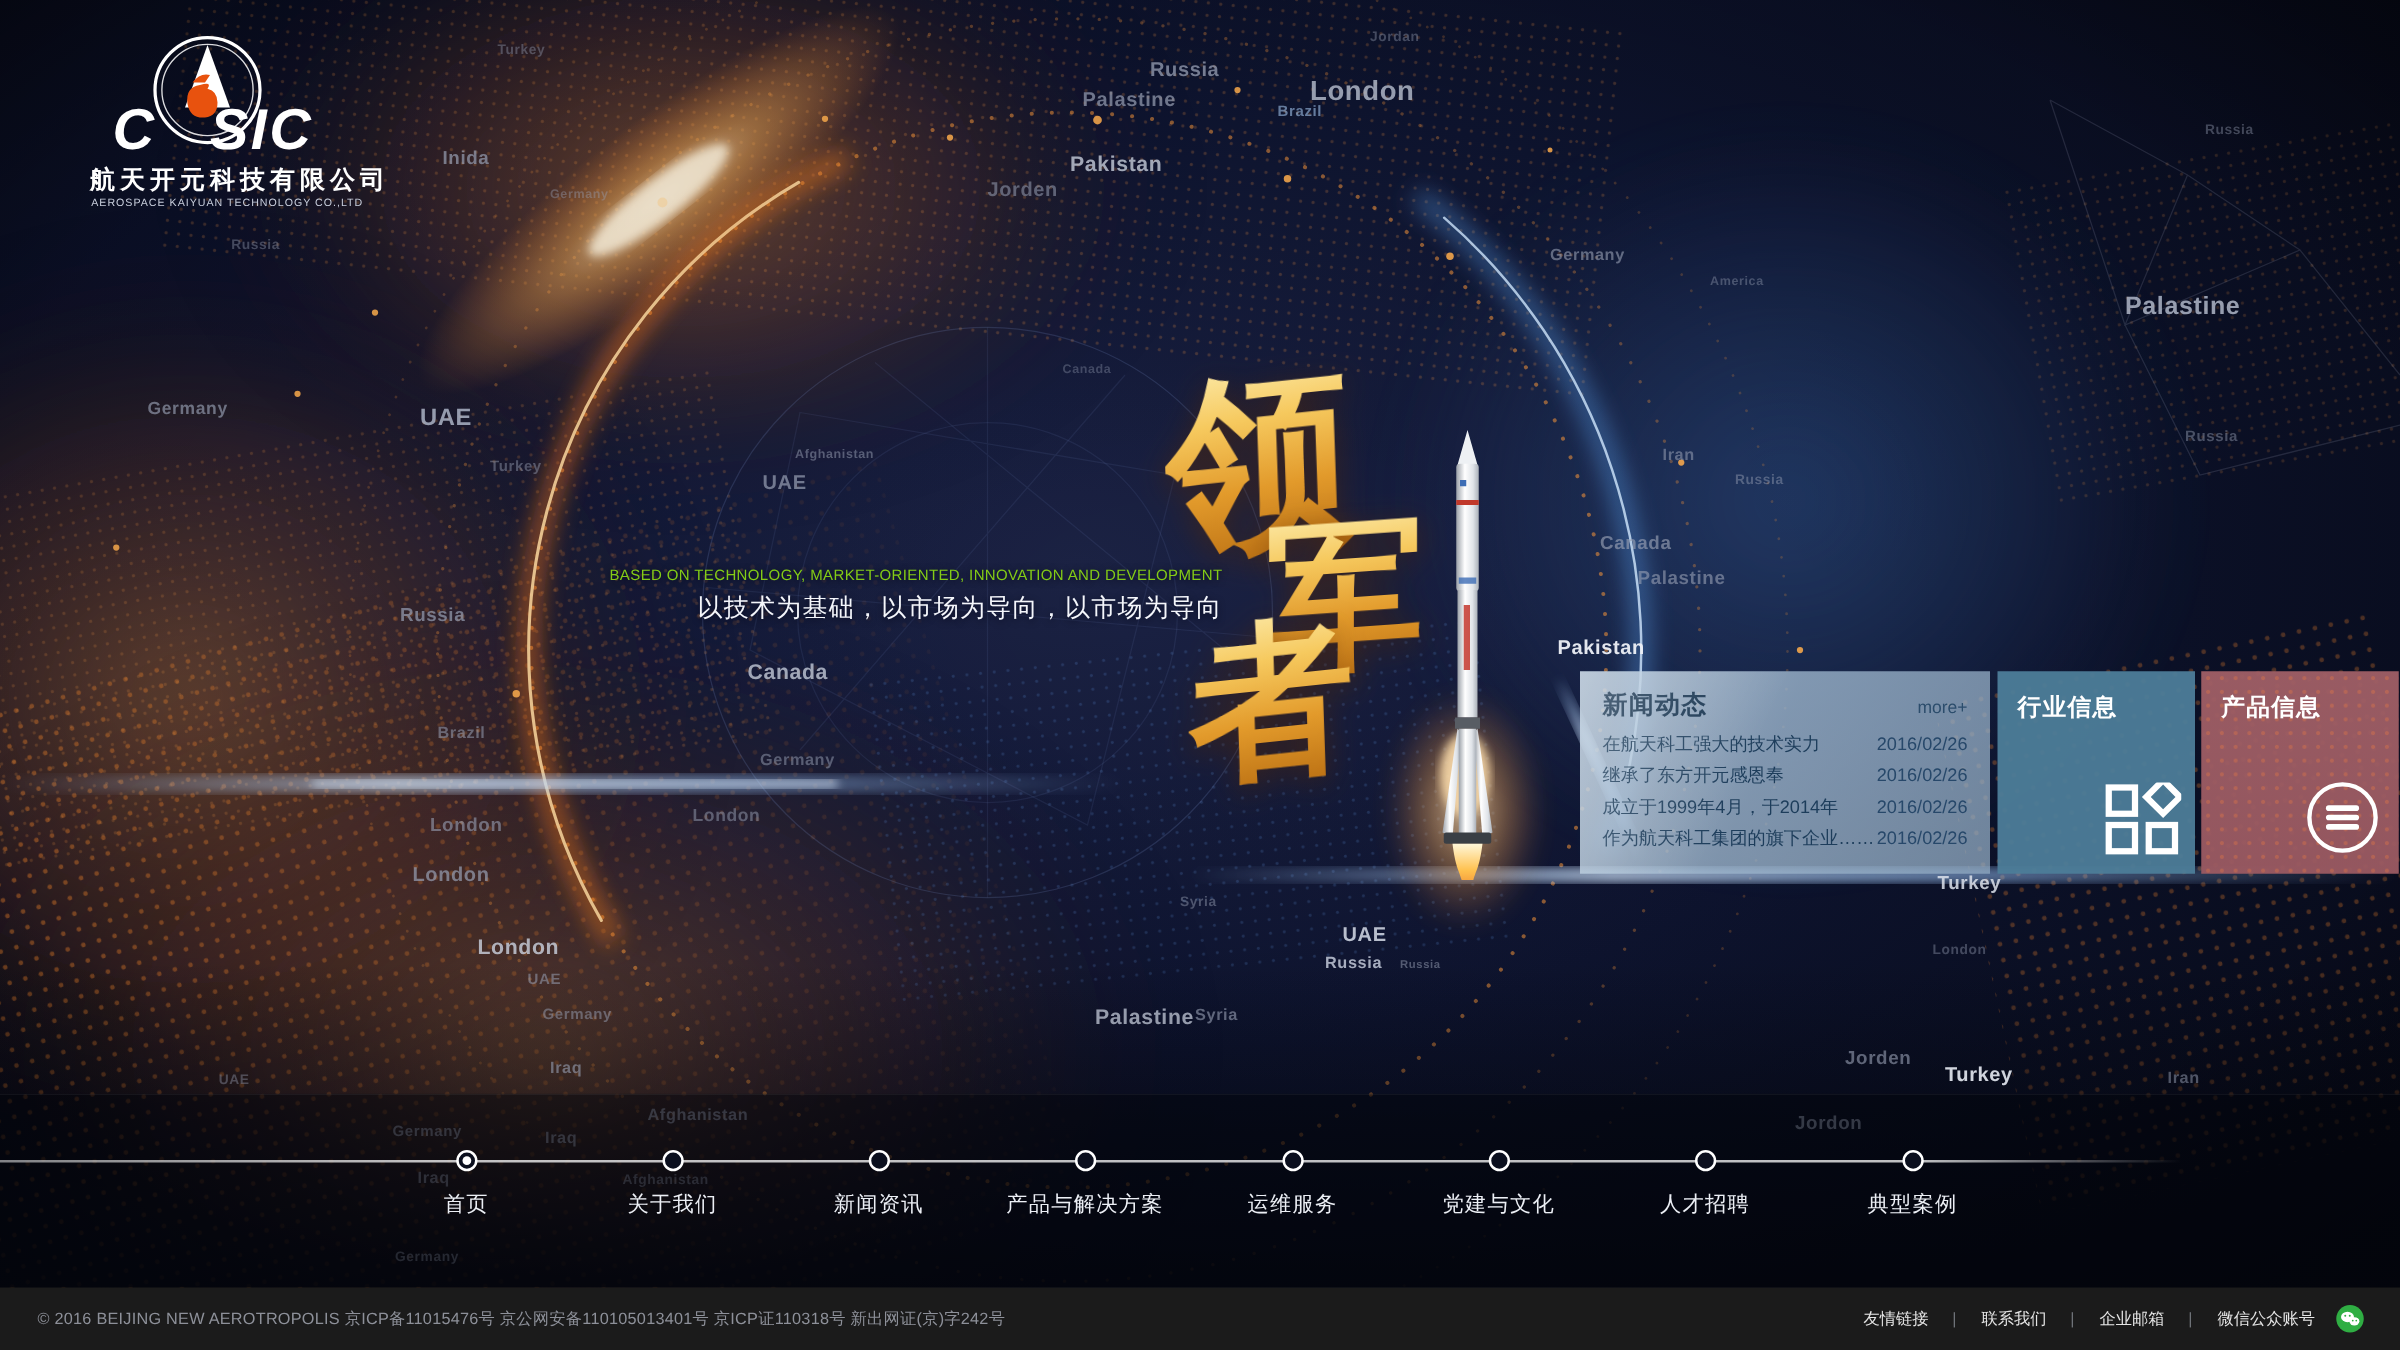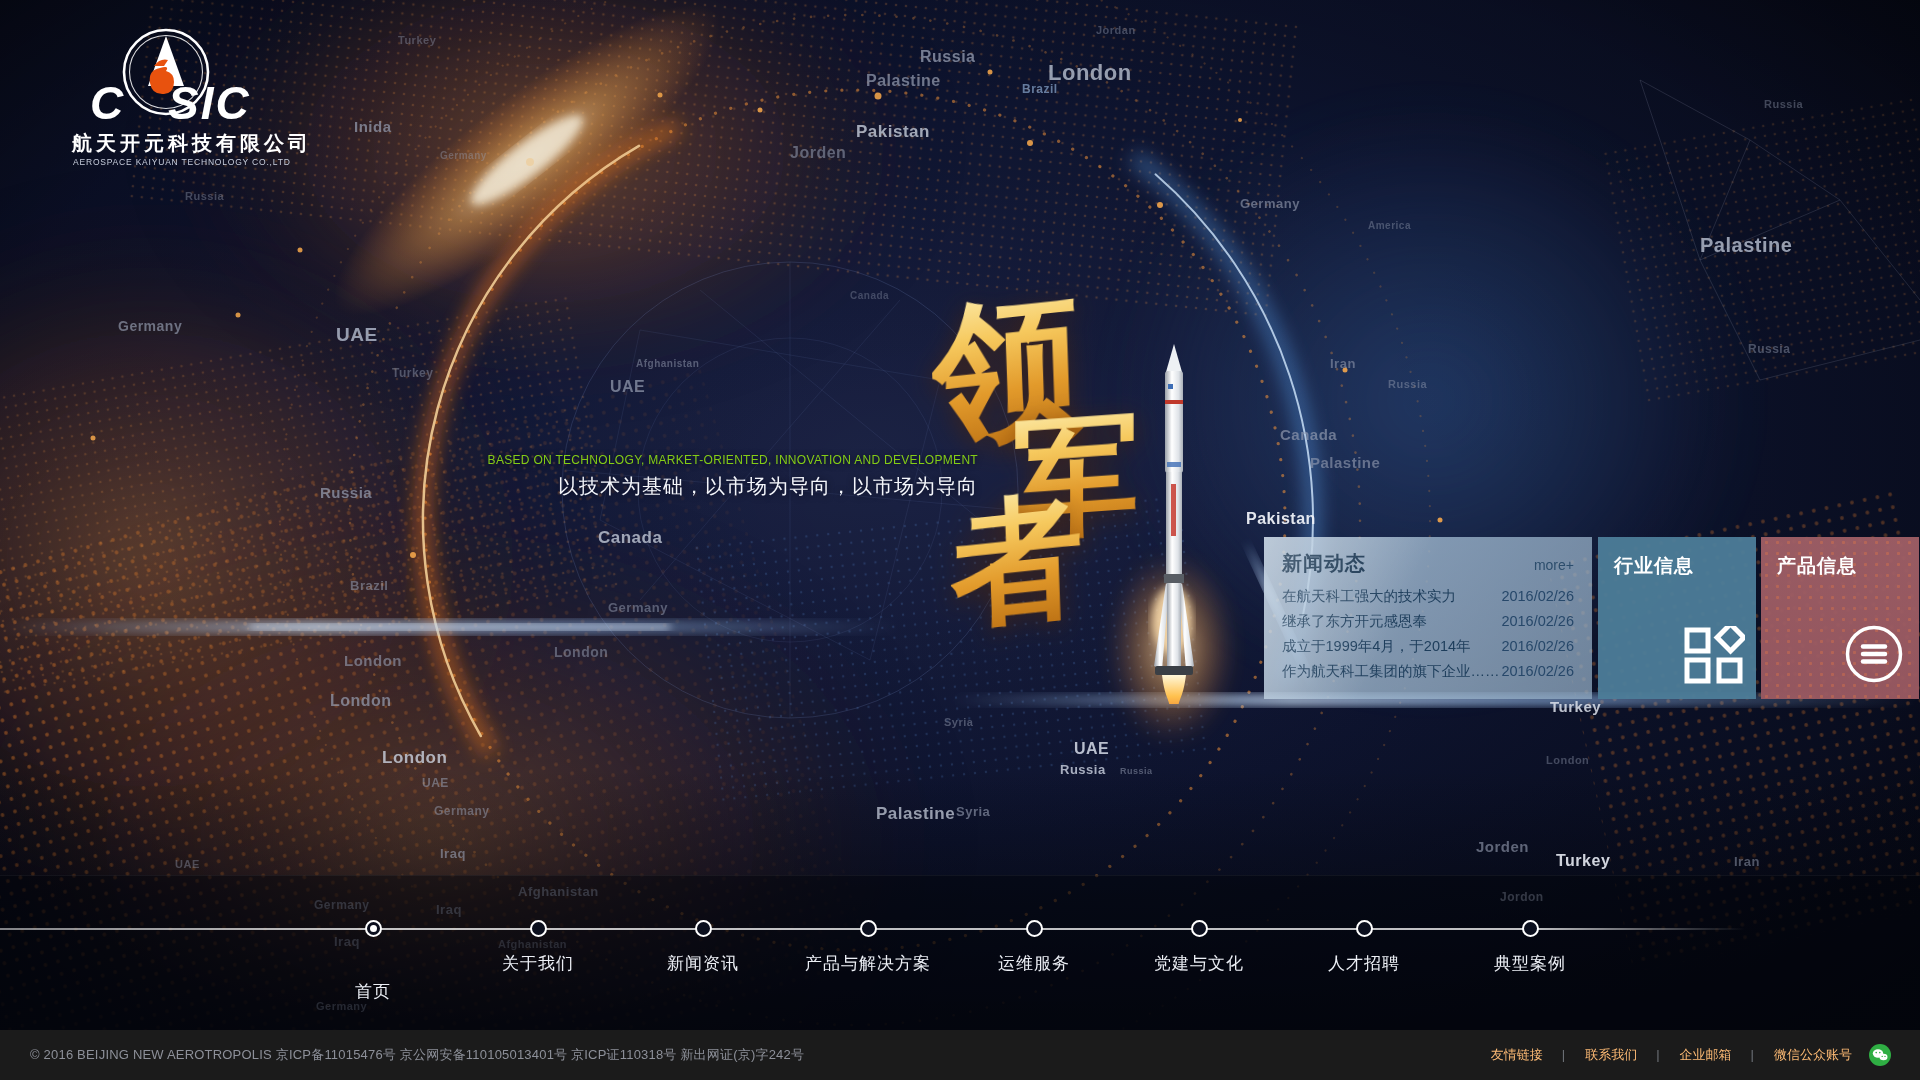--- a/index.html
+++ b/index.html
@@ -63,21 +63,21 @@
   .nav-line{position:absolute;left:0;top:52px;height:2px;width:1745px;
     background:linear-gradient(90deg,rgba(255,255,255,.5),rgba(255,255,255,.75) 20%,rgba(255,255,255,.75) 88%,rgba(255,255,255,0));}
   .nav-item{position:absolute;top:44px;transform:translateX(-50%);display:flex;flex-direction:column;align-items:center;cursor:pointer;}
   .nav-dot{width:17px;height:17px;border:2px solid #fff;border-radius:50%;background:#0b0f1e;position:relative;}
   .nav-item.active .nav-dot::after{content:"";position:absolute;left:3px;top:3px;width:7px;height:7px;border-radius:50%;background:#fff;}
   .nav-label{margin-top:15px;font-size:17px;color:#eceff5;letter-spacing:1px;white-space:nowrap;}
 
   
   .footer{position:absolute;left:0;top:1030px;width:1920px;height:50px;background:#1b1b1b;z-index:9;}
   .footer-copy{position:absolute;left:30px;top:16px;font-size:13px;color:#8d9099;letter-spacing:.2px;}
-  .footer-links{position:absolute;right:58px;top:16px;font-size:13px;color:#fdba74;display:flex;align-items:flex-end;}
+  .footer-links{position:absolute;right:58px;top:16px;font-size:13px;color:#e5e5e5;display:flex;align-items:flex-end;}
   .footer-link{cursor:pointer;padding:0 10px;}
   .footer-link:not(:last-child)::after{content:"|";color:#6e7278;margin-left:19px;}
   .wechat{position:absolute;right:28px;top:13px;cursor:pointer;}
 </style>
 </head>
 <body>
 
 <div class="stage">
 
   <svg class="bg-svg" width="1920" height="1080" viewBox="0 0 1920 1080">
@@ -331,21 +331,21 @@
       <span class="map-label" style="left: 436px; top: 902px; font-size: 13px; opacity: 0.5;">Iraq</span>
 
       <span class="map-label" style="left: 314px; top: 898px; font-size: 12px; opacity: 0.5;">Germany</span>
 
       <span class="map-label" style="left: 334px; top: 934px; font-size: 13px; opacity: 0.45;">Iraq</span>
 
       <span class="map-label" style="left: 498px; top: 938px; font-size: 11px; opacity: 0.4;">Afghanistan</span>
 
       <span class="map-label" style="left: 316px; top: 1000px; font-size: 11px; opacity: 0.4;">Germany</span>
 
-      <span class="map-label" style="left: 1500px; top: 890px; font-size: 12px; opacity: 0.6;">Jordon</span>
+      <span class="map-label" style="left: 1436px; top: 890px; font-size: 15px; opacity: 0.6;">Jordon</span>
 
       <span class="map-label" style="left: 1476px; top: 838px; font-size: 15px; opacity: 0.6;">Jorden</span>
 
       <span class="map-label" style="left: 1556px; top: 852px; font-size: 16px; opacity: 0.9; color: rgb(230, 234, 242);">Turkey</span>
 
       <span class="map-label" style="left: 1734px; top: 854px; font-size: 13px; opacity: 0.5;">Iran</span>
 
       <span class="map-label" style="left: 1550px; top: 698px; font-size: 15px; opacity: 0.85; color: rgb(221, 226, 236);">Turkey</span>
 
       <span class="map-label" style="left: 1546px; top: 754px; font-size: 11px; opacity: 0.4;">London</span>
@@ -441,21 +441,21 @@
           <line x1="19" y1="37.5" x2="41" y2="37.5"></line>
         </g>
       </svg>
     </div>
   </div>
 
   <nav class="nav-band">
     <div class="nav-line"></div>
     <div>
 
-        <div class="nav-item active" style="left: 373px; gap: 28px;">
+        <div class="nav-item active" style="left: 373px;">
           <span class="nav-dot"></span>
           <span class="nav-label">首页</span>
         </div>
 
         <div class="nav-item" style="left: 538px;">
           <span class="nav-dot"></span>
           <span class="nav-label">关于我们</span>
         </div>
 
         <div class="nav-item" style="left: 703px;">

